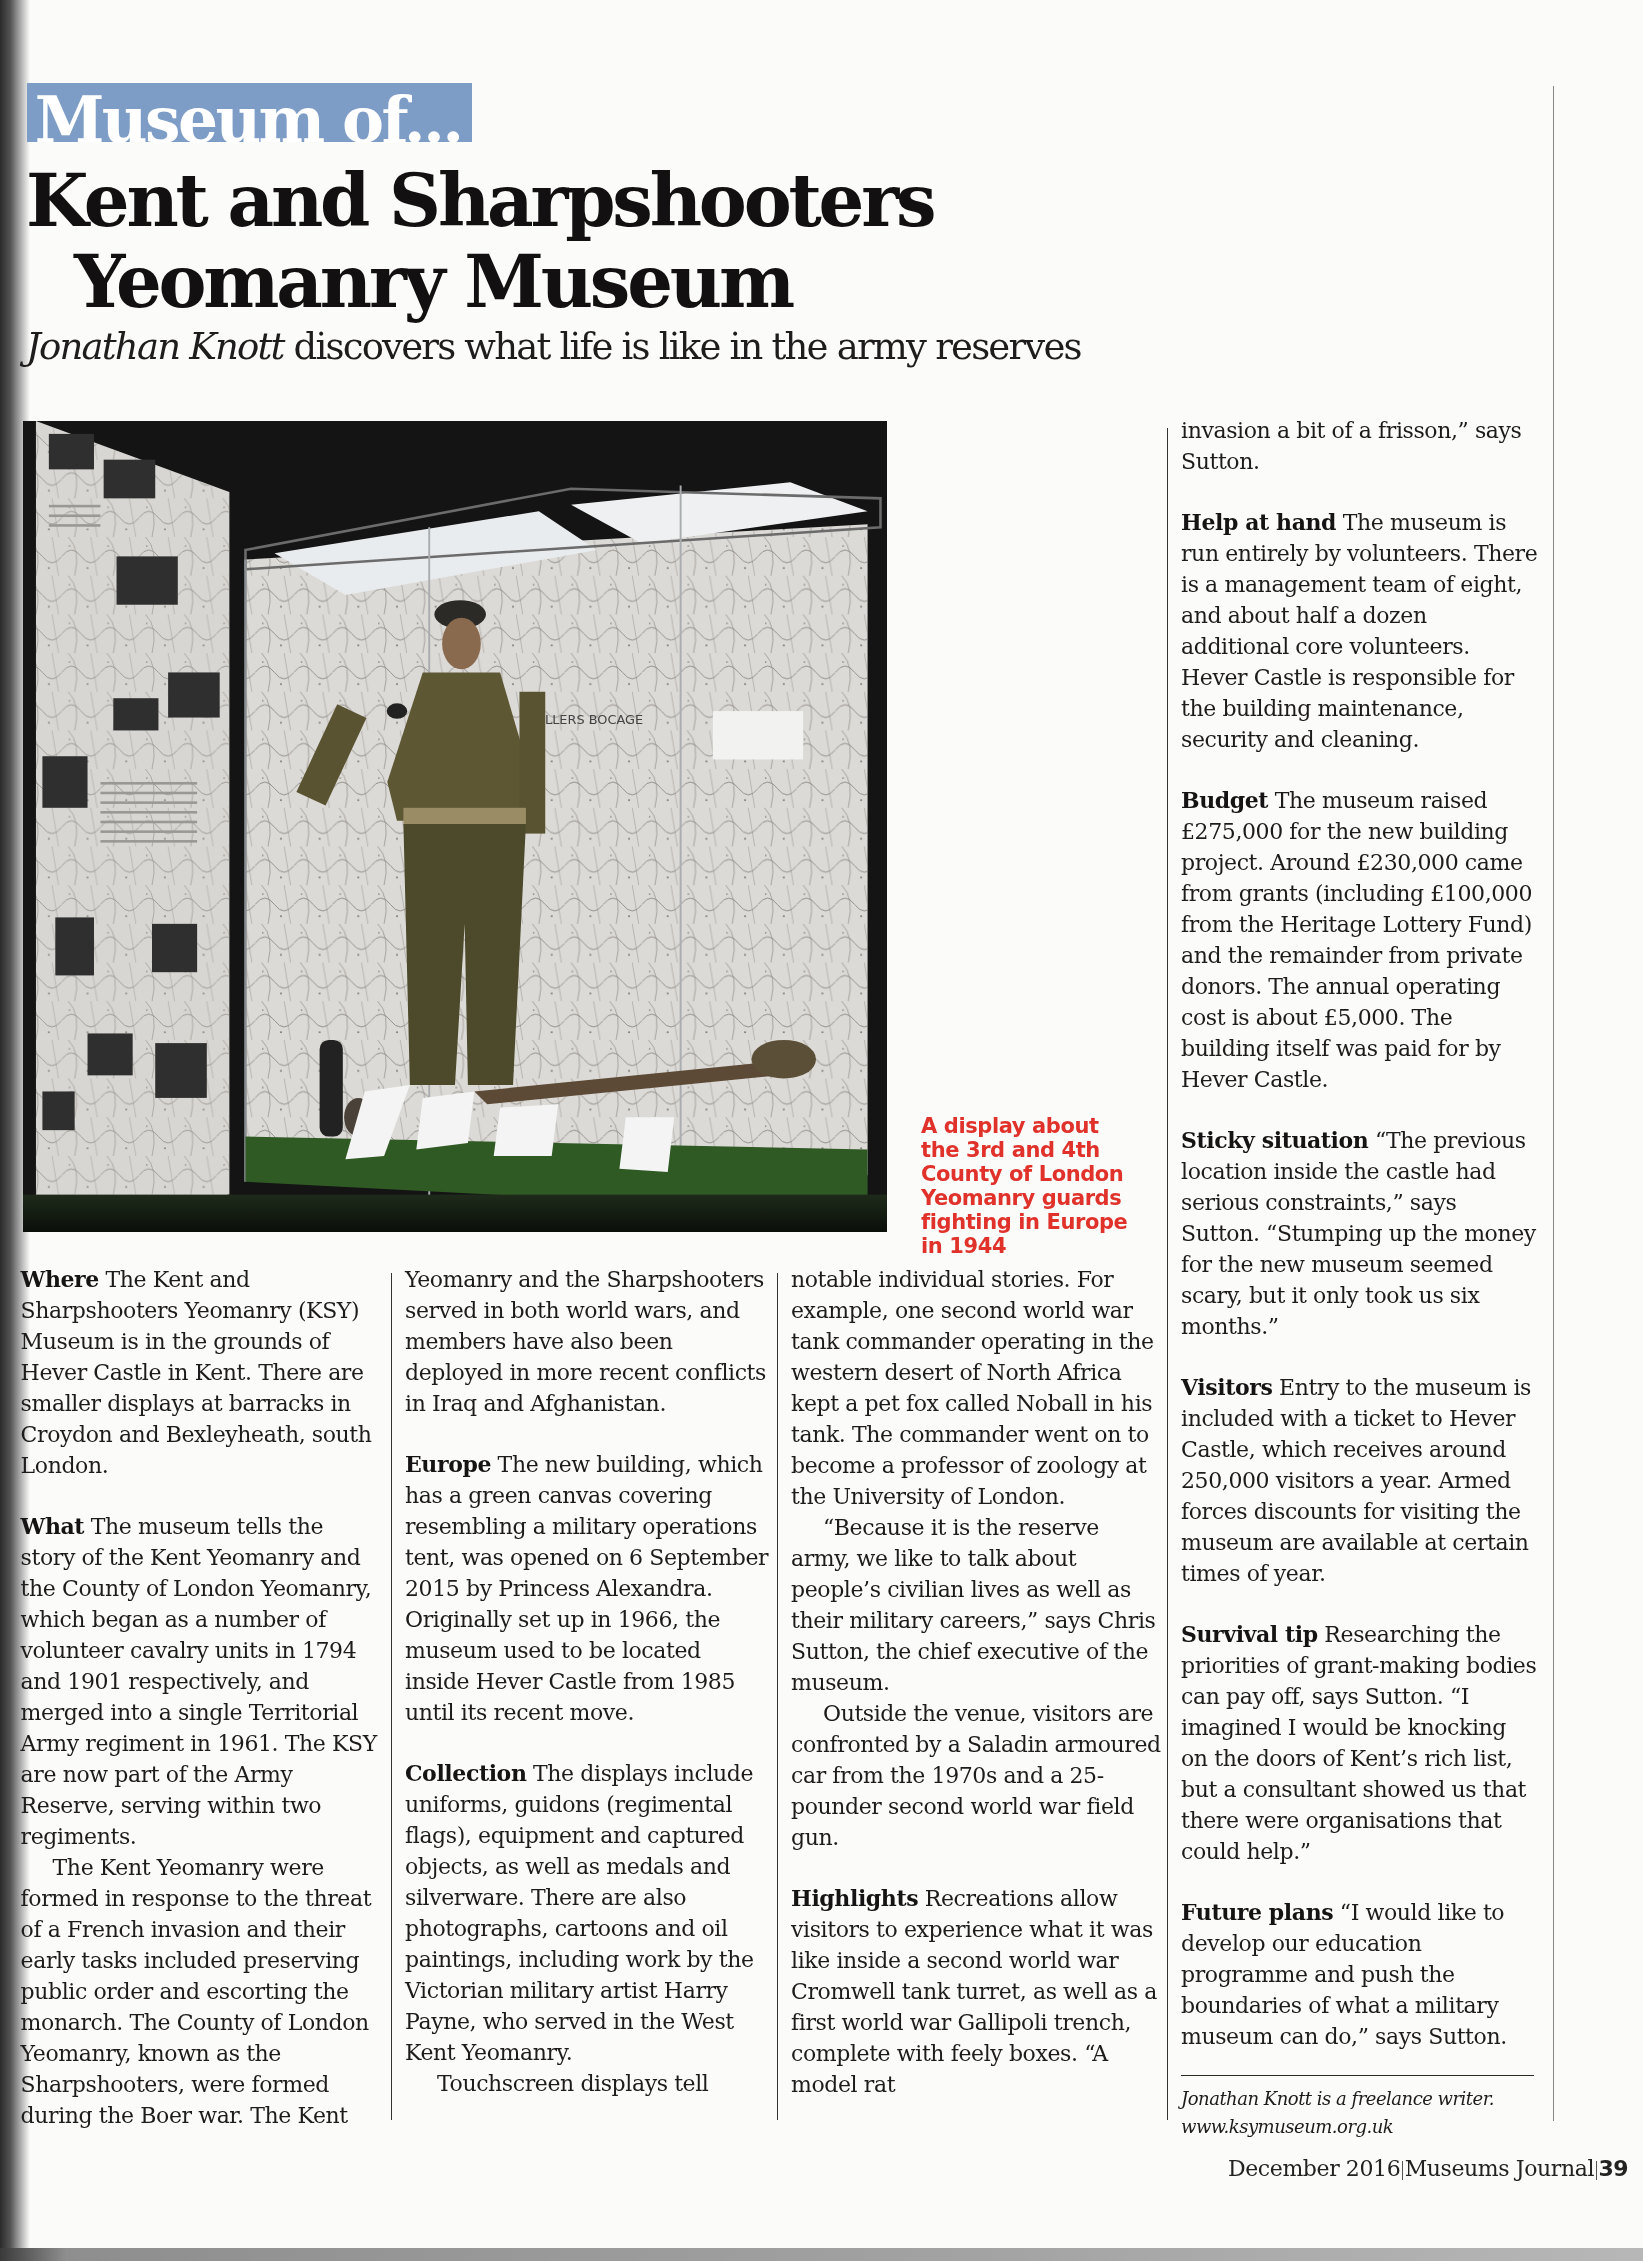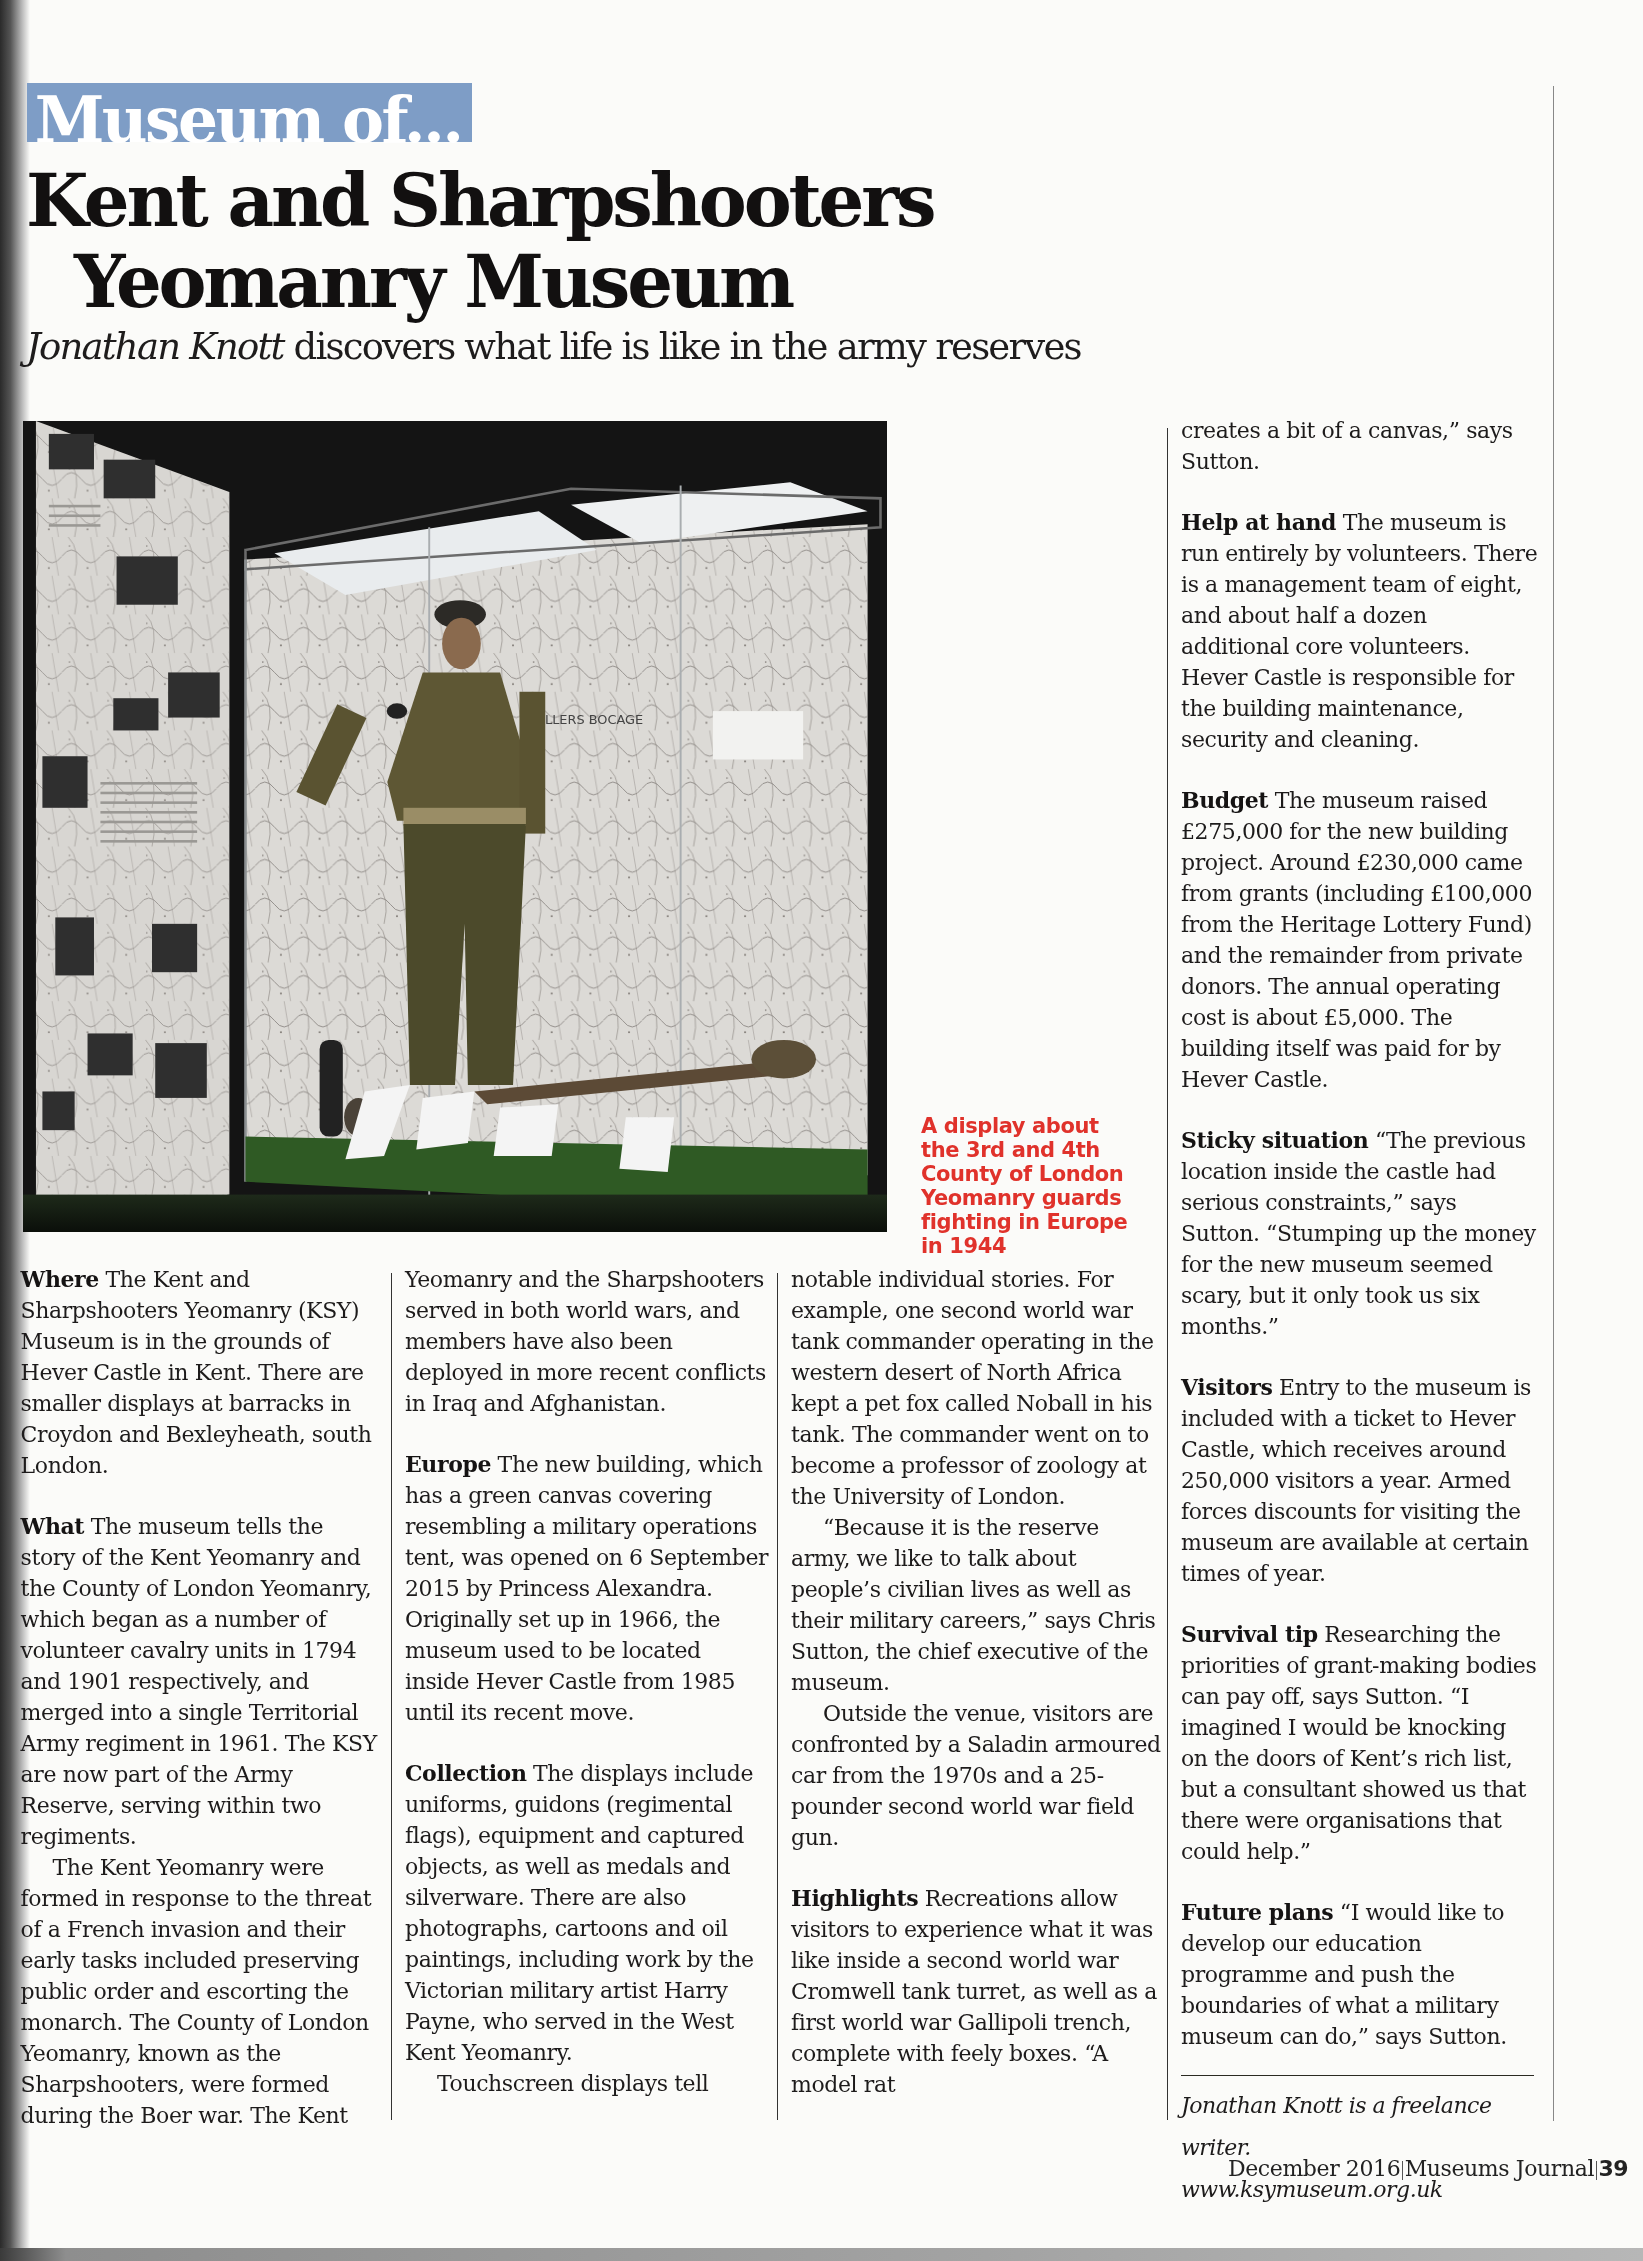--- a/index.html
+++ b/index.html
@@ -53,21 +53,21 @@
   }
   .col p { margin: 0; }
   .col p.gap { margin-top: 30px; }
   .col p.indent { text-indent: 32px; }
   .col b { font-weight: bold; color: #151313; }
   .col1 { left: 20.6px; top: 1264px; width: 361px; }
   .col2 { left: 405px; top: 1264px; width: 364px; }
   .col3 { left: 791px; top: 1264px; width: 371px; }
   .col4 { left: 1181px; top: 415px; width: 358px; }
   .endrule { height: 1.3px; background: #2b2a22; margin: 23px 0 9px 0; width: 353px; }
-  .credit { font-style: italic; font-size: 22px; line-height: 42px; letter-spacing: -0.5px; }
+  .credit { font-style: italic; font-size: 18px; line-height: 28px; letter-spacing: -0.5px; }
   .folio {
     position: absolute; left: 1228px; top: 2159px; font-size: 22px; line-height: 20.6px;
     letter-spacing: -0.4px; color: #222; white-space: nowrap;
   }
   .folio .sep { display: inline-block; width: 0.6px; height: 19.3px; background: #555; vertical-align: -3.9px; margin: 0 1.9px; }
   .folio .pg { font-family: "DejaVu Sans", sans-serif; font-weight: bold; }
 </style>
 </head>
 <body>
 
@@ -185,21 +185,21 @@
 </div>
 
 <div class="col col3">
   <p>notable individual stories. For example, one second world war tank commander operating in the western desert of North Africa kept a pet fox called Noball in his tank. The commander went on to become a professor of zoology at the University of London.</p>
   <p class="indent">“Because it is the reserve army, we like to talk about people’s civilian lives as well as their military careers,” says Chris Sutton, the chief executive of the museum.</p>
   <p class="indent">Outside the venue, visitors are confronted by a Saladin armoured car from the 1970s and a 25-pounder second world war field gun.</p>
   <p class="gap"><b>Highlights</b><span> Recreations allow visitors to experience what it was like inside a second world war Cromwell tank turret, as well as a first world war Gallipoli trench, complete with feely boxes. “A model rat</span></p>
 </div>
 
 <div class="col col4">
-  <p>creates a bit of a canvas,” says Sutton.</p>
+  <p>invasion a bit of a frisson,” says Sutton.</p>
   <p class="gap"><b>Help at hand</b><span> The museum is run entirely by volunteers. There is a management team of eight, and about half a dozen additional core volunteers. Hever Castle is responsible for the building maintenance, security and cleaning.</span></p>
   <p class="gap"><b>Budget</b><span> The museum raised £275,000 for the new building project. Around £230,000 came from grants (including £100,000 from the Heritage Lottery Fund) and the remainder from private donors. The annual operating cost is about £5,000. The building itself was paid for by Hever Castle.</span></p>
   <p class="gap"><b>Sticky situation</b><span> “The previous location inside the castle had serious constraints,” says Sutton. “Stumping up the money for the new museum seemed scary, but it only took us six months.”</span></p>
   <p class="gap"><b>Visitors</b><span> Entry to the museum is included with a ticket to Hever Castle, which receives around 250,000 visitors a year. Armed forces discounts for visiting the museum are available at certain times of year.</span></p>
   <p class="gap"><b>Survival tip</b><span> Researching the priorities of grant-making bodies can pay off, says Sutton. “I imagined I would be knocking on the doors of Kent’s rich list, but a consultant showed us that there were organisations that could help.”</span></p>
   <p class="gap"><b>Future plans</b><span> “I would like to develop our education programme and push the boundaries of what a military museum can do,” says Sutton.</span></p>
   <div class="endrule"></div>
   <div class="credit">Jonathan Knott is a freelance writer.</div>
   <div class="credit">www.ksymuseum.org.uk</div>
 </div>

